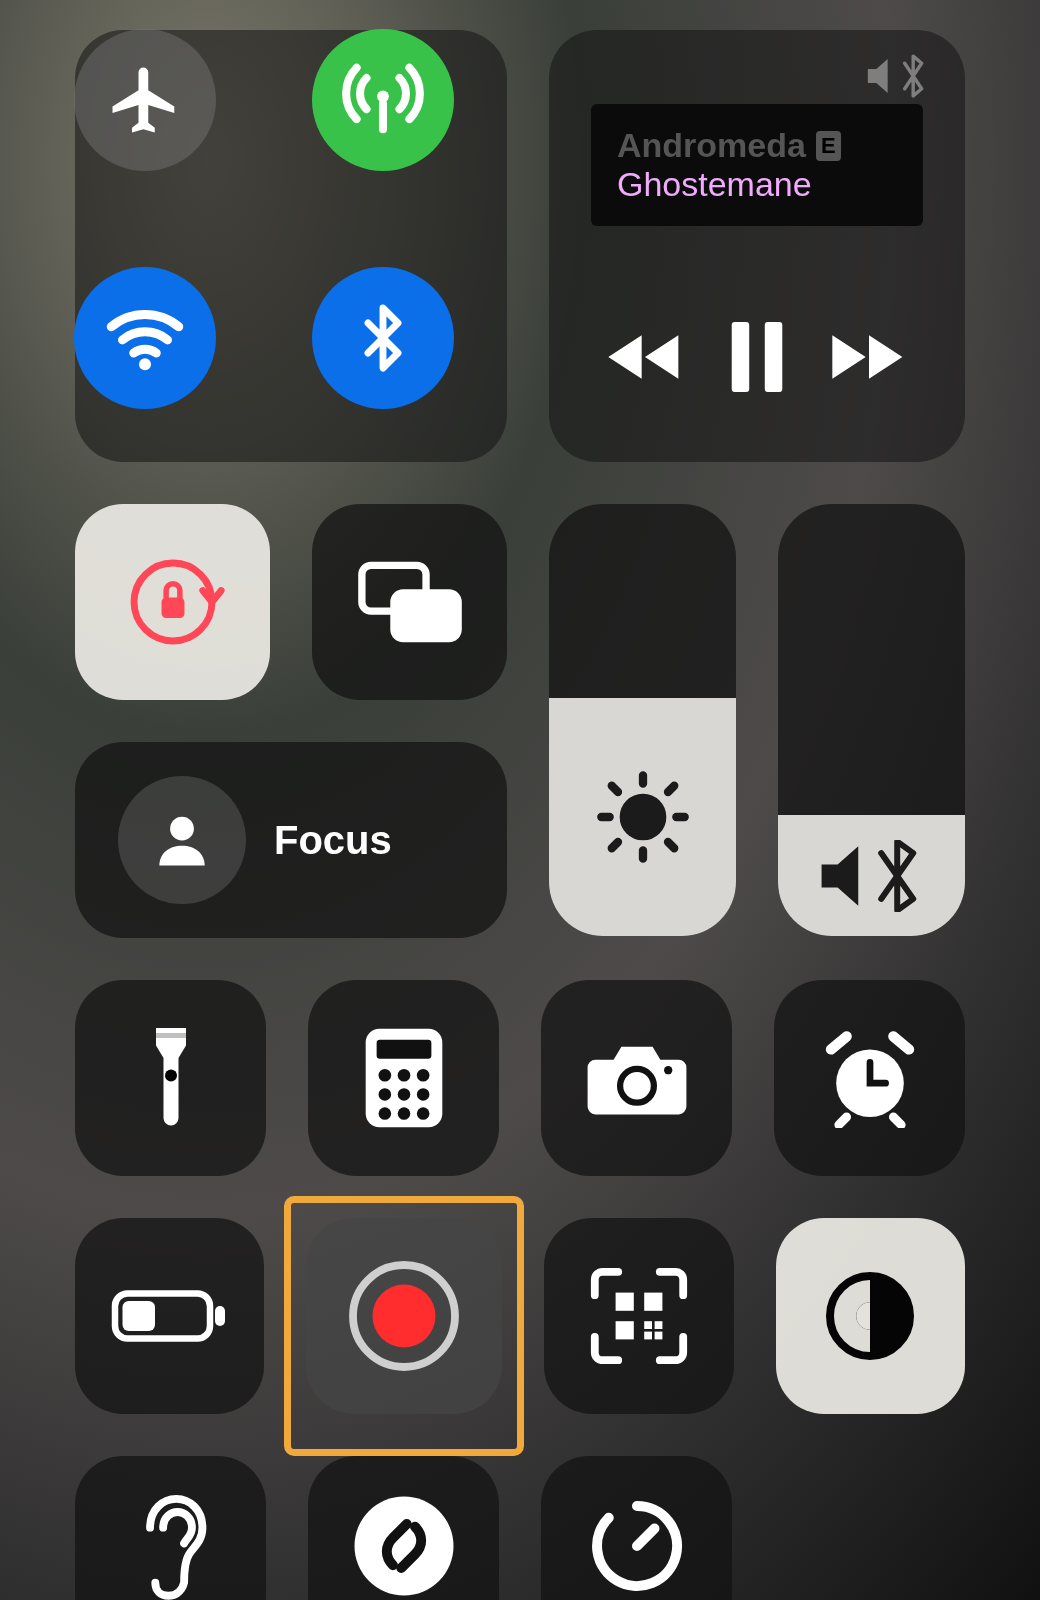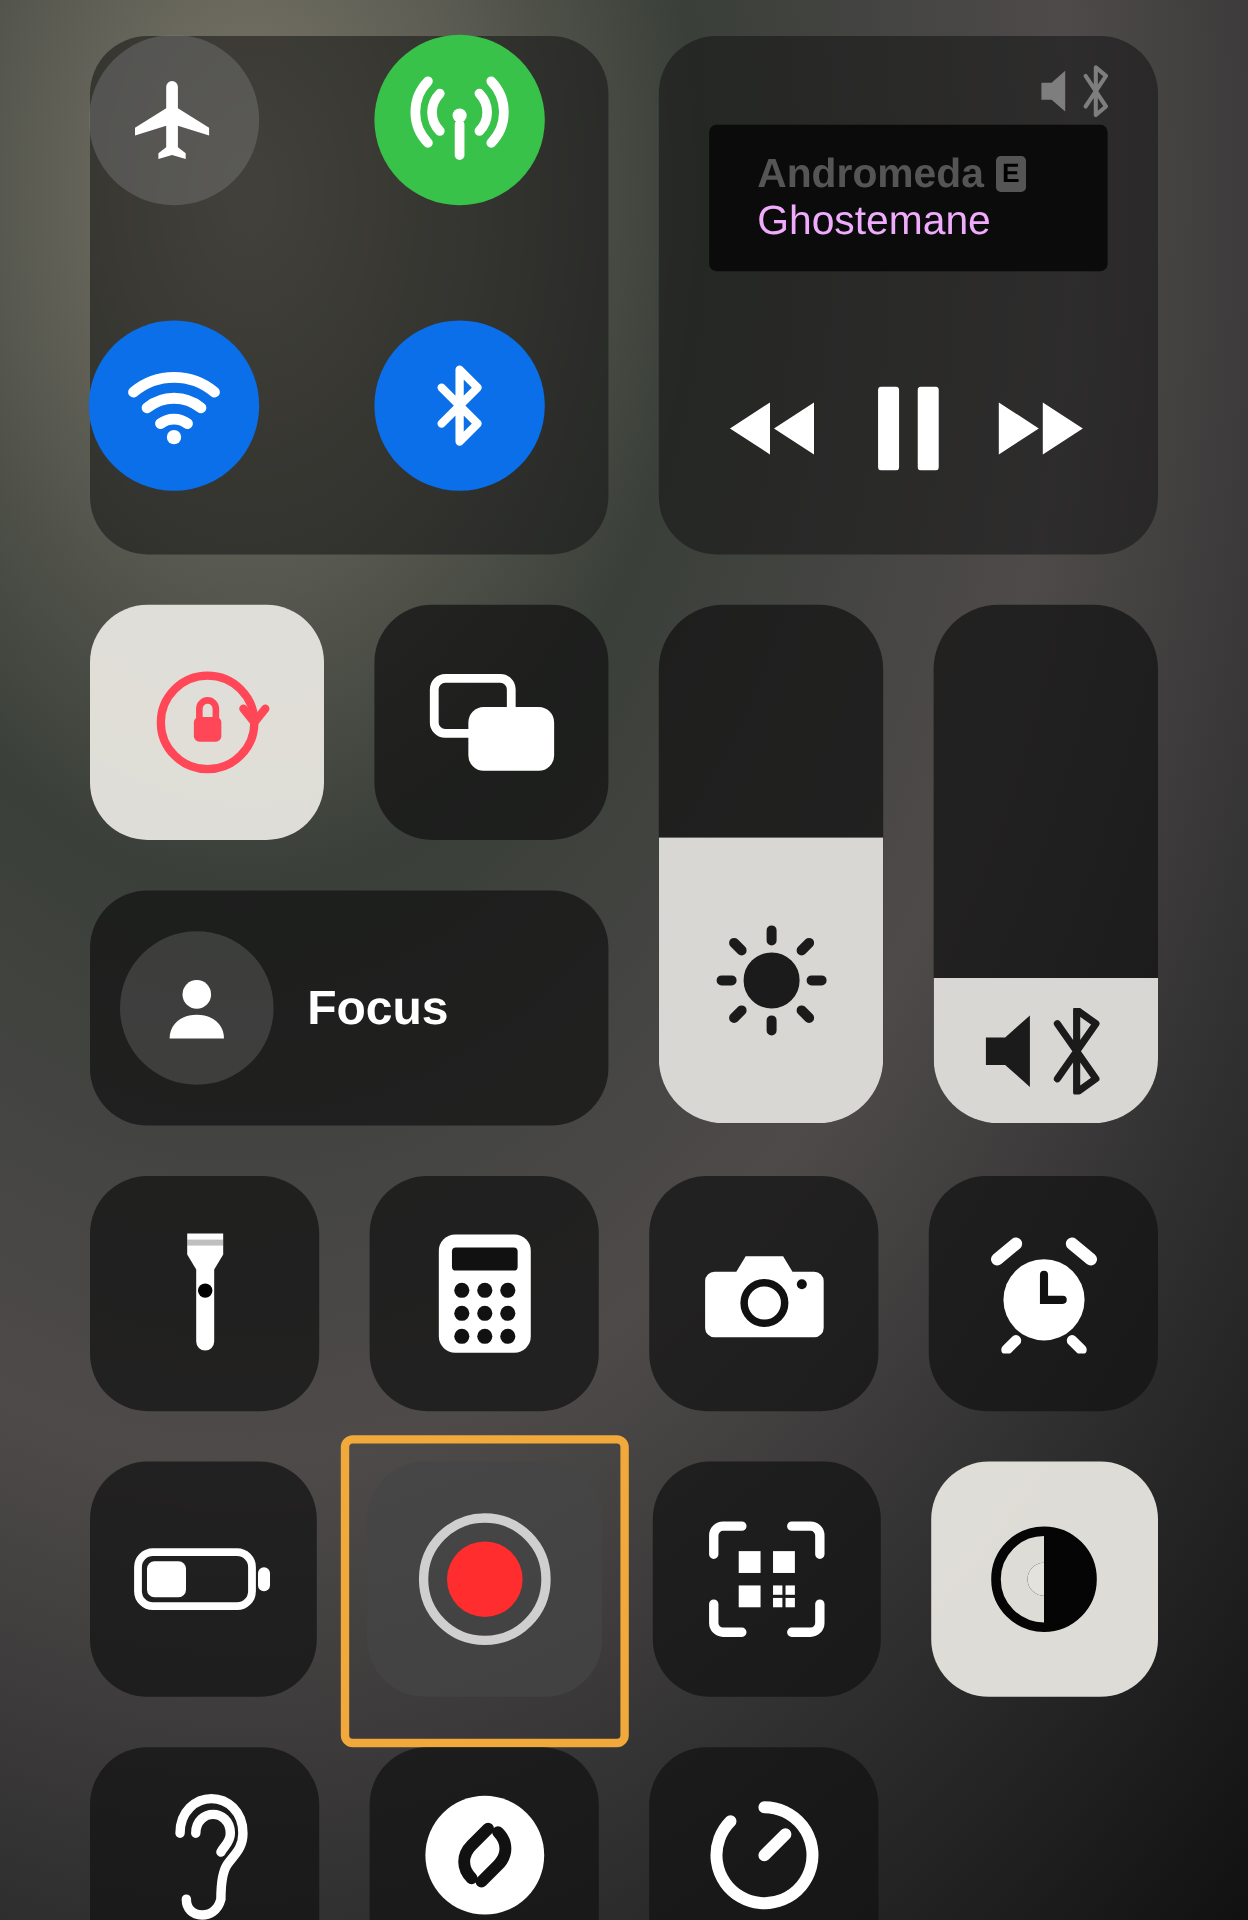--- a/index.html
+++ b/index.html
@@ -24,21 +24,21 @@
     border-radius: 48px;
     background: rgba(18,18,18,0.72);
     display: flex;
     align-items: center;
     justify-content: center;
   }
   .tile.light { background: rgba(230,228,222,0.96); }
   .row { display: flex; gap: 42px; margin-bottom: 42px; }
   .grid2 { display: grid; grid-template-columns: 196px 196px; grid-template-rows: 196px 196px; gap: 42px; justify-content: center; align-content: center; width:100%; height:100%; padding: 20px; }
   .circle { width:142px; height:142px; border-radius:50%; display:flex; align-items:center; justify-content:center; }
-  .focus-tile { display:flex; align-items:center; justify-content:flex-start; padding-left:25px; gap:28px; color:#fff; font-size:40px; font-weight:600; }
+  .focus-tile { display:flex; align-items:center; justify-content:flex-start; padding-left:43px; gap:28px; color:#fff; font-size:40px; font-weight:600; }
   .slider { width:196px; height:432px; border-radius:54px; overflow:hidden; background: rgba(18,18,18,0.72); position:relative; display:flex; align-items:flex-end; }
   .slider-fill { width:100%; background:#d8d7d3; display:flex; align-items:center; justify-content:center; }
   .highlight { outline: 7px solid #f0a93a; outline-offset: -3px; border-radius: 6px; }
   svg { display:block; }
   .media-title { font-size:34px; font-weight:700; color:#555; }
   .media-artist { font-size:34px; font-weight:500; color:#f0abfc; }
   .explicit { display:inline-block; background:#555; color:#000; font-size:22px; font-weight:800; padding:2px 5px; border-radius:4px; vertical-align:4px; margin-left:10px;}
 </style>
 </head>
 <body>
@@ -79,21 +79,21 @@
       </div>
     </div>
 
     <div class="panel" style="width:432px; height:432px; padding:28px 42px;">
       <div style="position:absolute; top:24px; right:32px;">
         <svg width="68" height="44" viewBox="0 0 48 30" fill="#7e7e7e">
             <path d="M2 10h6l8-7v24l-8-7H2z"></path>
             <path fill="none" stroke="#7e7e7e" stroke-width="2.4" stroke-linejoin="round" stroke-linecap="round" d="M28 6l12 18-6 5V1l6 5L28 24"></path>
           </svg>
       </div>
-      <div style="background:#0b0b0b; border-radius:6px; padding:22px 40px; margin-top:46px;">
+      <div style="background:#0b0b0b; border-radius:6px; padding:22px 26px; margin-top:46px;">
         <div class="media-title"><span>Andromeda</span><span class="explicit">E</span></div>
         <div class="media-artist">Ghostemane</div>
       </div>
       <div style="display:flex; justify-content:space-between; align-items:center; margin-top:96px; padding:0 14px;">
         <div>
           <svg width="80" height="60" viewBox="0 0 48 30" fill="#fff">
               <path d="M24 15L44 2v26zM2 15L22 2v26z"></path>
             </svg>
         </div>
         <div>

